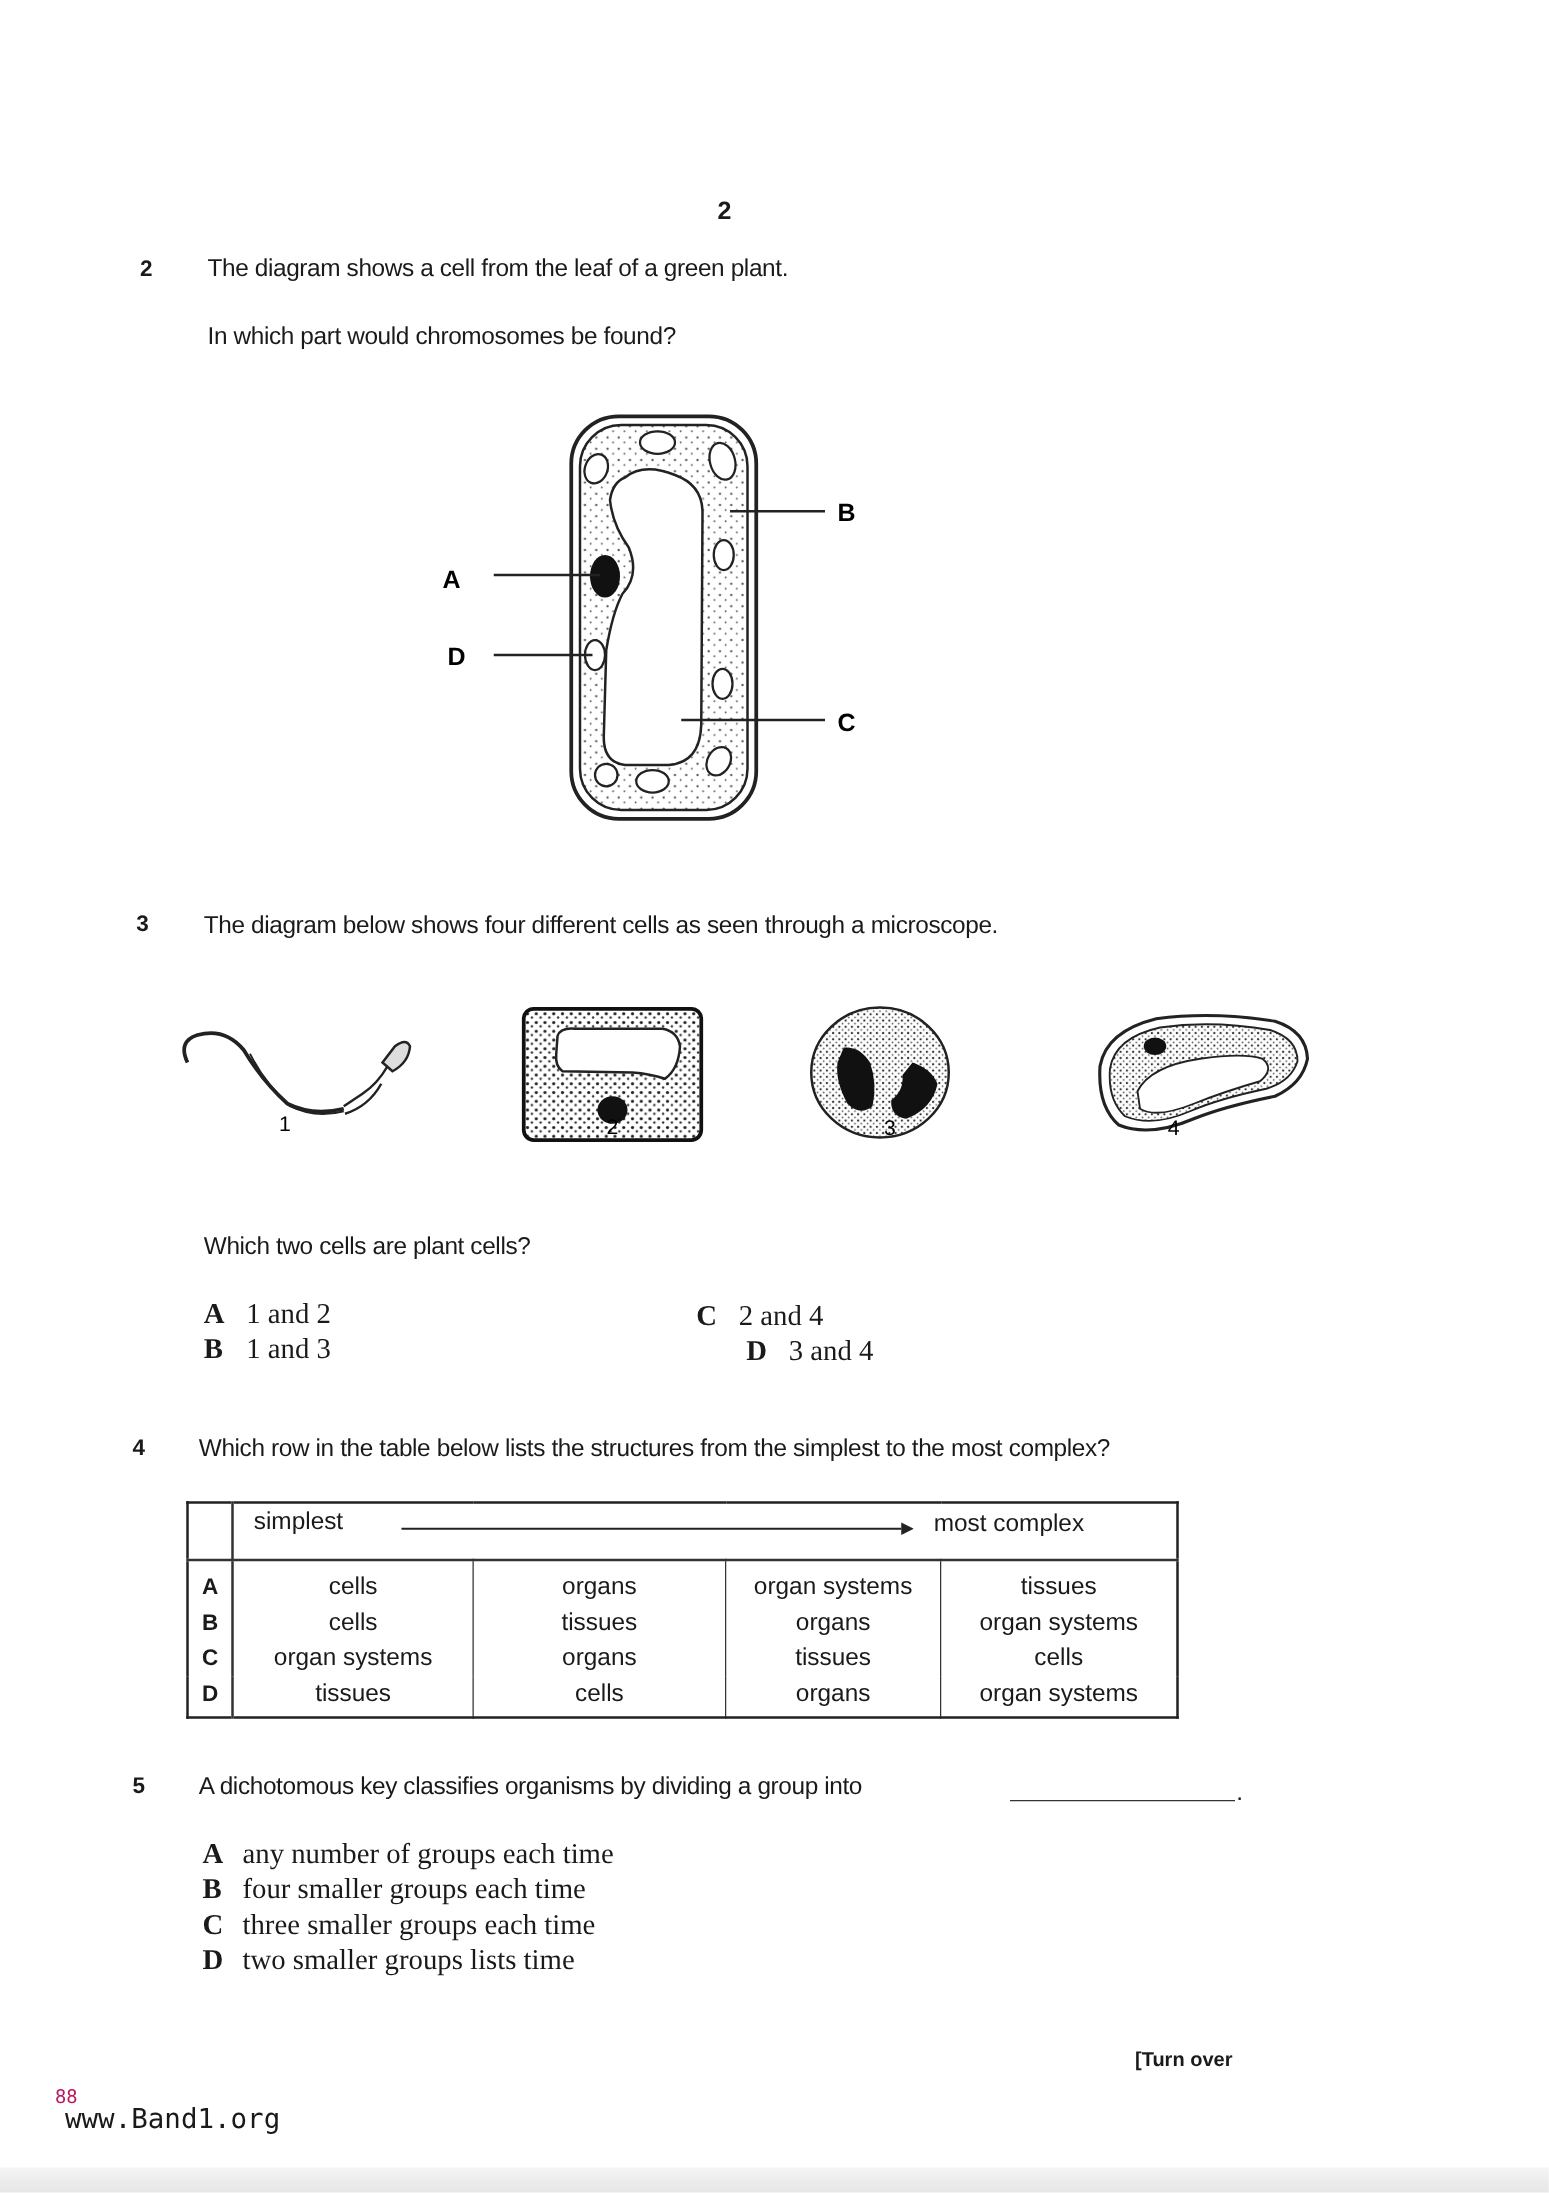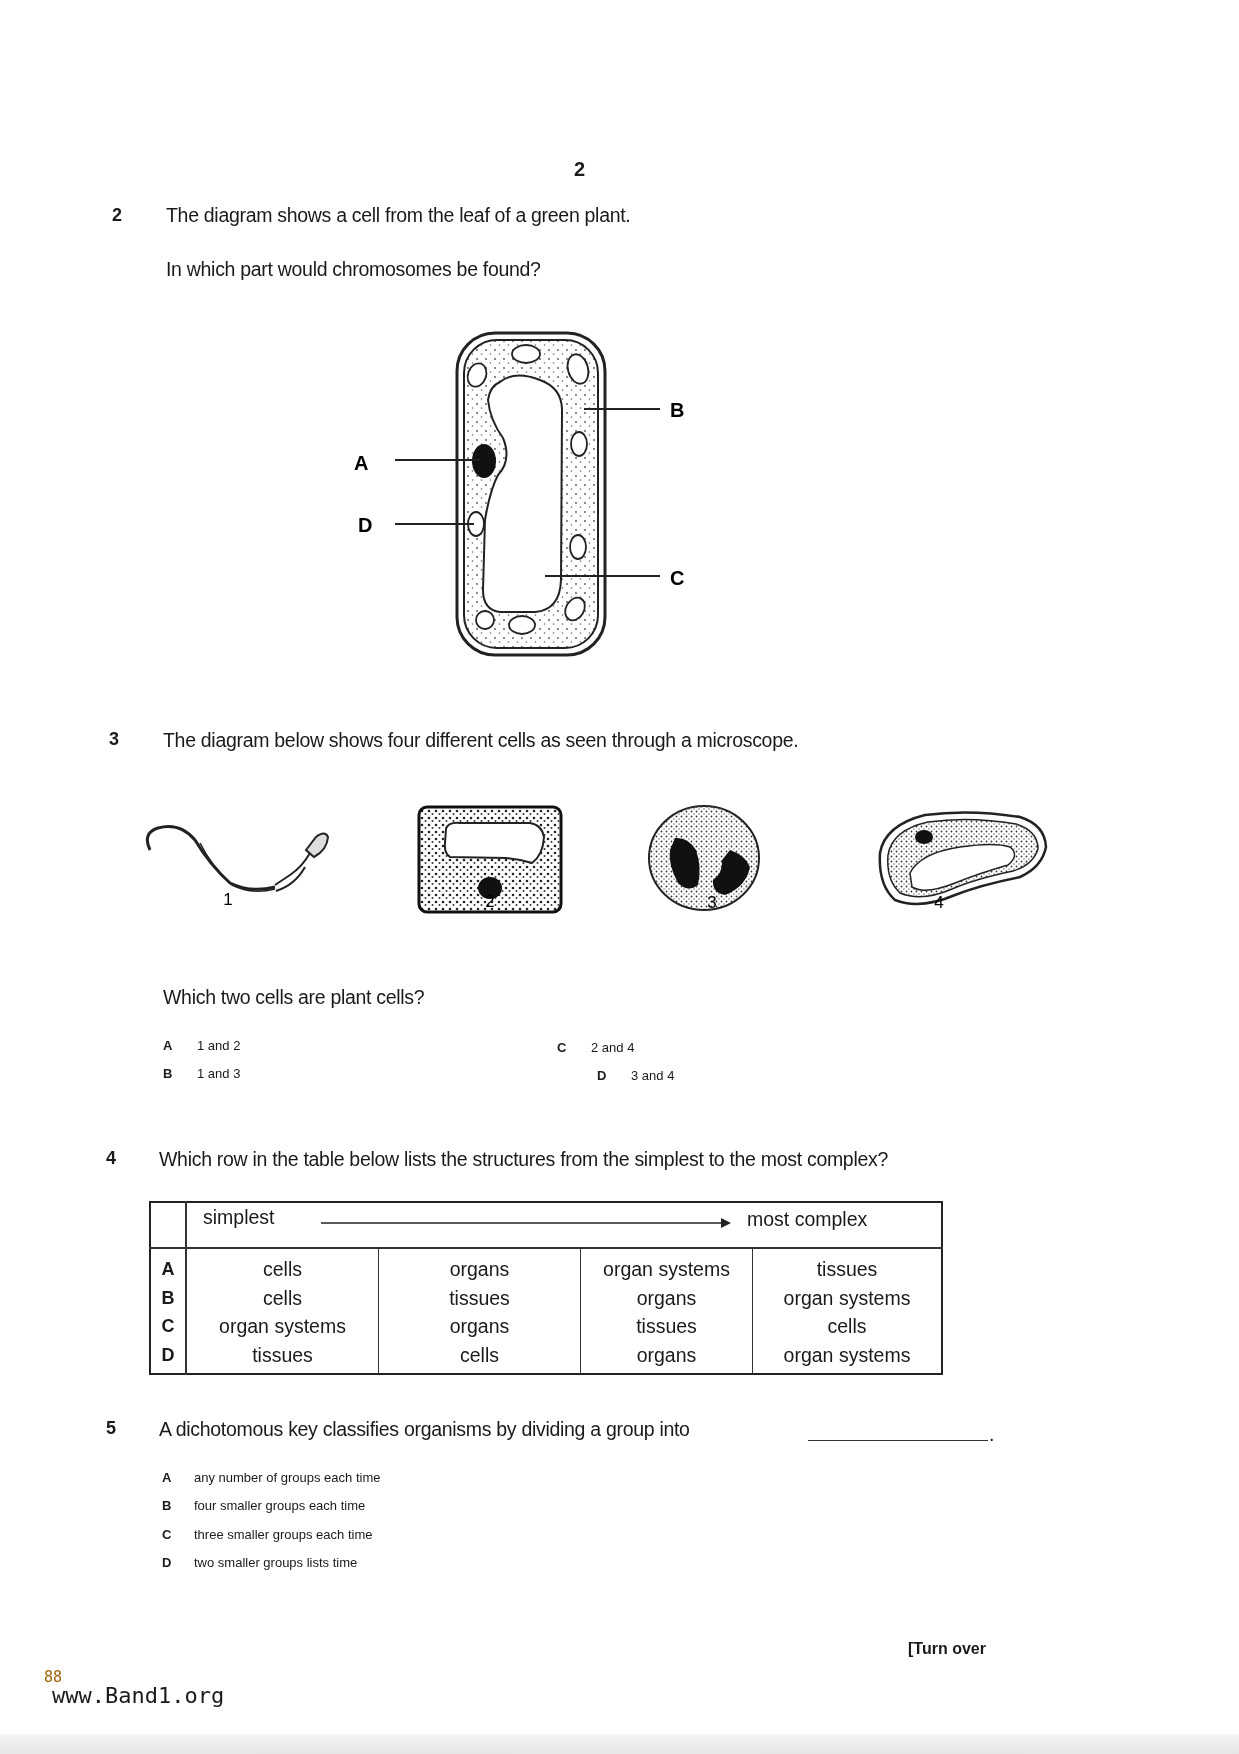--- a/index.html
+++ b/index.html
@@ -6,21 +6,21 @@
   body {
     width:1239px; height:1754px; position:relative; overflow:hidden;
     background:#ffffff; color:#1a1a1a;
     font-family:"Liberation Sans", sans-serif;
   }
   .abs { position:absolute; }
   .page-num { left:574px; top:158px; font-size:20px; font-weight:bold; }
   .qnum { font-size:18px; font-weight:bold; }
   .qtext { font-size:19.5px; letter-spacing:-0.3px; }
   .opt-letter { font-weight:bold; display:inline-block; width:34px; }
-  .opt { font-size:13px; }
+  .opt { font-size:23px;font-family:Liberation Serif, serif; }
   table.q4 {
     position:absolute; left:149px; top:1201px; width:794px;
     border-collapse:collapse; font-size:19.5px;
     border:2px solid #222;
   }
   table.q4 td { padding:0; line-height:28.5px; text-align:center; }
   table.q4 tr.head td { height:44px; border-bottom:2px solid #333; text-align:left; }
   table.q4 td.letter { width:34px; border-right:2px solid #333; font-weight:bold; font-size:18px; }
   table.q4 td.col { border-right:1.5px solid #333; }
   table.q4 tr.r1 td { padding-top:6px; }
@@ -184,15 +184,15 @@
 <div class="abs qtext" style="left:159px;top:1418px;">A dichotomous key classifies organisms by dividing a group into</div>
 <div class="abs" style="left:808px;top:1440px;width:180px;border-bottom:1.5px solid #333;"></div>
 <div class="abs qtext" style="left:989px;top:1423px;">.</div>
 
 <div class="abs opt" style="left:162px;top:1470px;"><span class="opt-letter" style="width:32px">A</span><span>any number of groups each time</span></div>
 <div class="abs opt" style="left:162px;top:1498px;"><span class="opt-letter" style="width:32px">B</span><span>four smaller groups each time</span></div>
 <div class="abs opt" style="left:162px;top:1527px;"><span class="opt-letter" style="width:32px">C</span><span>three smaller groups each time</span></div>
 <div class="abs opt" style="left:162px;top:1555px;"><span class="opt-letter" style="width:32px">D</span><span>two smaller groups lists time</span></div>
 
 <div class="abs" style="left:908px;top:1640px;font-size:16px;font-weight:bold;">[Turn over</div>
-<div class="abs footer-mono" style="left:44px;top:1668px;font-size:15px;color:#a16207;">88</div>
+<div class="abs footer-mono" style="left:44px;top:1668px;font-size:15px;color:#be185d;">88</div>
 <div class="abs footer-mono" style="left:52px;top:1683px;font-size:22px;">www.Band1.org</div>
 <div class="abs scan-shadow"></div>
 
 </body></html>

